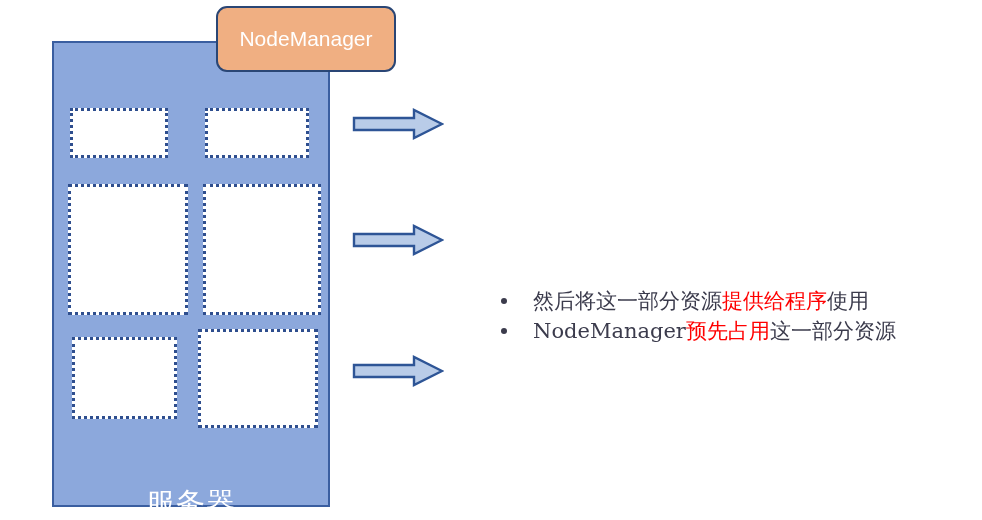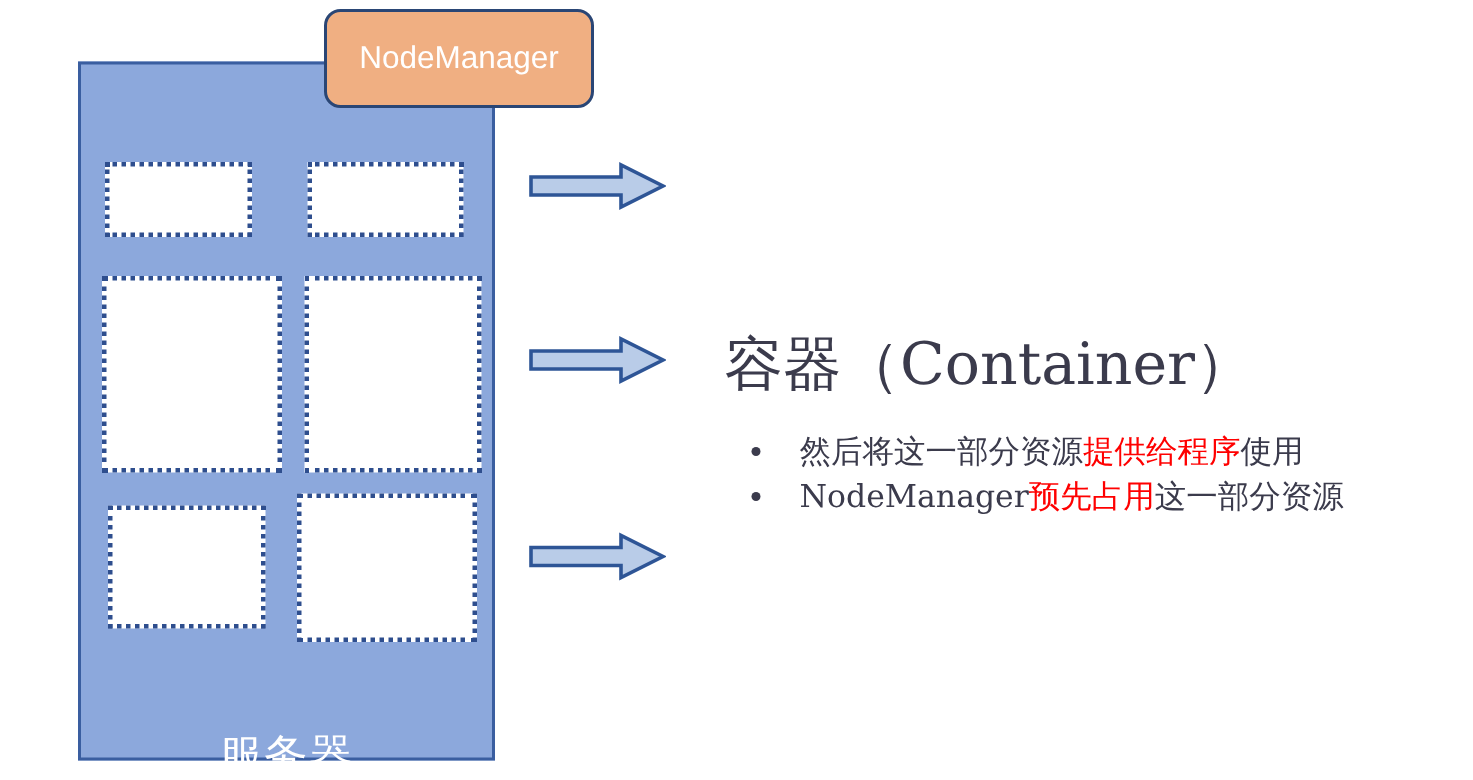--- a/index.html
+++ b/index.html
@@ -151,20 +151,19 @@
           <polygon points="2,11 62,11 62,3 90,17 62,31 62,23 2,23" fill="#B9CCE8" stroke="#2E5596" stroke-width="2.4" stroke-linejoin="miter"></polygon>
         </svg></div>
       <div class="arrow" style="left: 352px; top: 223px;"><svg viewBox="0 0 92 34" width="92" height="34">
           <polygon points="2,11 62,11 62,3 90,17 62,31 62,23 2,23" fill="#B9CCE8" stroke="#2E5596" stroke-width="2.4" stroke-linejoin="miter"></polygon>
         </svg></div>
       <div class="arrow" style="left: 352px; top: 354px;"><svg viewBox="0 0 92 34" width="92" height="34">
           <polygon points="2,11 62,11 62,3 90,17 62,31 62,23 2,23" fill="#B9CCE8" stroke="#2E5596" stroke-width="2.4" stroke-linejoin="miter"></polygon>
         </svg></div>
     </div>
 
-  <div class="heading">容器（Container）</div>
 
   <div class="bullet-list" id="bullets-layer">
       <div class="bullet-row"><span class="bullet-dot" style="background: rgb(59, 59, 76);"></span><span class="txt-dark" style="color: rgb(59, 59, 76);">然后将这一部分资源</span><span class="txt-red" style="color: rgb(255, 0, 0);">提供给程序</span><span class="txt-dark" style="color: rgb(59, 59, 76);">使用</span></div>
       <div class="bullet-row"><span class="bullet-dot" style="background: rgb(59, 59, 76);"></span><span class="txt-dark" style="color: rgb(59, 59, 76);">NodeManager</span><span class="txt-red" style="color: rgb(255, 0, 0);">预先占用</span><span class="txt-dark" style="color: rgb(59, 59, 76);">这一部分资源</span></div>
     </div>
 
 </div>
 
 </body></html>

